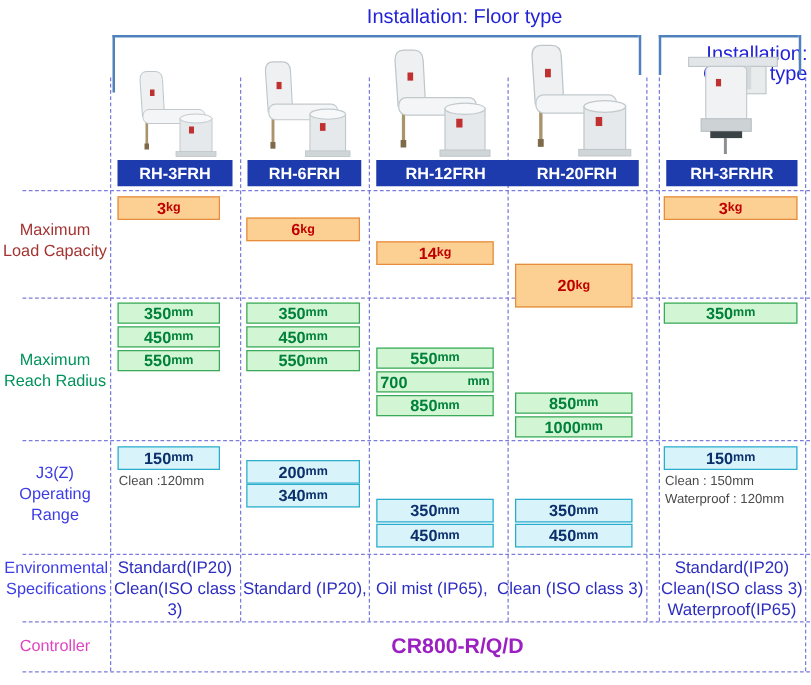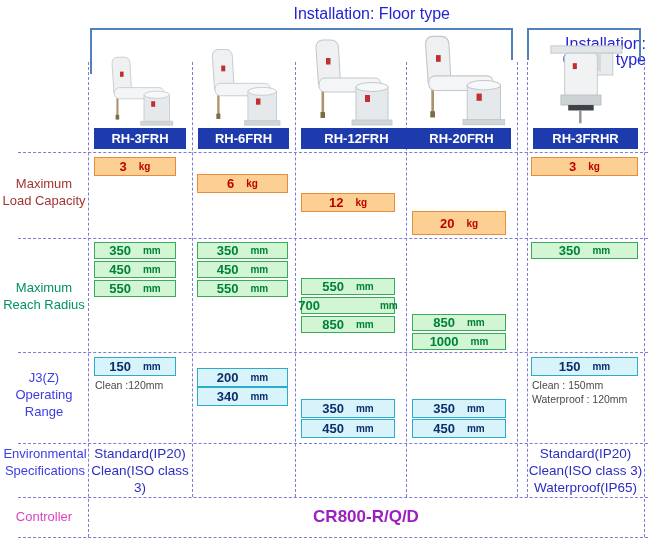--- a/index.html
+++ b/index.html
@@ -19,21 +19,21 @@
   .lbl-load{top:175px;color:var(--label_load);}
   .lbl-reach{top:279px;color:var(--label_reach);}
   .lbl-j3{top:369px;color:var(--label_blue);}
   .lbl-env{top:445px;width:90px;color:var(--label_blue);}
   .lbl-controller{top:497px;height:40px;line-height:40px;color:var(--label_controller);}
   .badge{position:absolute;height:21px;background:var(--badge_bg);color:var(--badge_text);
          font-weight:bold;font-size:13px;text-align:center;line-height:21px;}
   .bar{position:absolute;box-sizing:border-box;text-align:center;line-height:15px;
        display:flex;align-items:center;justify-content:center;}
   .bar .v{font-weight:bold;font-size:13px;}
-  .bar .u{font-weight:bold;font-size:10px;padding-left:12px;}
+  .bar .u{font-weight:bold;font-size:10px;}
   .bar-load{background:var(--load_fill);border:1.5px solid var(--load_border);color:var(--load_text);}
   .bar-reach{background:var(--reach_fill);border:1.5px solid var(--reach_border);color:var(--reach_text);}
   .bar-j3{background:var(--j3_fill);border:1.5px solid var(--j3_border);color:var(--j3_text);}
   .note{position:absolute;font-size:10.5px;color:var(--note_text);line-height:14px;white-space:pre;}
   .env{position:absolute;color:var(--env_text);font-size:13.5px;line-height:17px;
        text-align:center;white-space:pre-line;}
   .env-cell{top:443px;height:54px;display:flex;flex-direction:column;
             justify-content:center;align-items:center;}
   .env-merged{left:192px;width:325px;top:443px;height:54px;display:flex;
               align-items:center;justify-content:center;white-space:pre-wrap;}
@@ -75,20 +75,21 @@
   <div class="lbl lbl-load">Maximum
 Load Capacity</div>
   <div class="lbl lbl-reach">Maximum
 Reach Radius</div>
   <div class="lbl lbl-j3">J3(Z)
 Operating
 Range</div>
   <div class="lbl lbl-env">Environmental
 Specifications</div>
   <div class="lbl lbl-controller">Controller</div>
+  <div class="env env-merged">Standard (IP20),  Oil mist (IP65),  Clean (ISO class 3)</div>
   <div class="ctrl-value">CR800-R/Q/D</div>
   <div id="columns">
       <div class="robot" style="left: 100px; top: 53px; width: 80px; height: 74px;">
         <svg viewBox="0 0 100 92" xmlns="http://www.w3.org/2000/svg">
     <rect x="20.5" y="48" width="2.6" height="32" fill="#a9946c"></rect>
     <rect x="19.5" y="77" width="4.5" height="6" fill="#7c6a48"></rect>
     <path d="M15 13 Q15 5 22 5 L30 5 Q37 5 37.5 13 L39.5 50 L17.5 50 Z" fill="#eef0f1" stroke="#bfc6ca" stroke-width="1"></path>
     <rect x="25" y="23" width="4.5" height="6.5" fill="#c03030"></rect>
     <rect x="18" y="43" width="62" height="14" rx="6" fill="#f3f5f6" stroke="#c2c9cd" stroke-width="1"></rect>
     <rect x="55" y="52" width="32" height="34" fill="#e6e9eb" stroke="#c2c9cd" stroke-width="1"></rect>
@@ -167,21 +168,21 @@
     <rect x="25" y="23" width="4.5" height="6.5" fill="#c03030"></rect>
     <rect x="18" y="43" width="62" height="14" rx="6" fill="#f3f5f6" stroke="#c2c9cd" stroke-width="1"></rect>
     <rect x="55" y="52" width="32" height="34" fill="#e6e9eb" stroke="#c2c9cd" stroke-width="1"></rect>
     <ellipse cx="71" cy="52" rx="16" ry="4.5" fill="#f6f8f9" stroke="#c2c9cd" stroke-width="1"></ellipse>
     <rect x="64" y="60" width="5" height="7" fill="#c03030"></rect>
     <rect x="51" y="85" width="40" height="5" fill="#d0d5d8" stroke="#bfc6ca" stroke-width="0.8"></rect>
   </svg>
       </div>
       <div class="badge" style="left: 301px; top: 128px; width: 111px;">RH-12FRH</div>
       <div class="bar bar-load" style="left: 301px; top: 193px; width: 94px; height: 19px;">
-        <span class="v">12</span>
+        <span class="v">14</span>
         <span class="u">kg</span>
       </div>
       <div class="bar bar-reach" style="left: 301px; top: 278px; width: 94px; height: 17px;">
         <span class="v">550</span>
         <span class="u">mm</span>
       </div>
       <div class="bar bar-reach" style="left: 301px; top: 297px; width: 94px; height: 17px; gap: 48px;">
         <span class="v">700</span>
         <span class="u">mm</span>
       </div>
@@ -204,21 +205,21 @@
     <path d="M15 13 Q15 5 22 5 L30 5 Q37 5 37.5 13 L39.5 50 L17.5 50 Z" fill="#eef0f1" stroke="#bfc6ca" stroke-width="1"></path>
     <rect x="25" y="23" width="4.5" height="6.5" fill="#c03030"></rect>
     <rect x="18" y="43" width="62" height="14" rx="6" fill="#f3f5f6" stroke="#c2c9cd" stroke-width="1"></rect>
     <rect x="55" y="52" width="32" height="34" fill="#e6e9eb" stroke="#c2c9cd" stroke-width="1"></rect>
     <ellipse cx="71" cy="52" rx="16" ry="4.5" fill="#f6f8f9" stroke="#c2c9cd" stroke-width="1"></ellipse>
     <rect x="64" y="60" width="5" height="7" fill="#c03030"></rect>
     <rect x="51" y="85" width="40" height="5" fill="#d0d5d8" stroke="#bfc6ca" stroke-width="0.8"></rect>
   </svg>
       </div>
       <div class="badge" style="left: 412px; top: 128px; width: 99px;">RH-20FRH</div>
-      <div class="bar bar-load" style="left: 412px; top: 211px; width: 94px; height: 24px;">
+      <div class="bar bar-load" style="left: 412px; top: 211px; width: 94px; height: 35px;">
         <span class="v">20</span>
         <span class="u">kg</span>
       </div>
       <div class="bar bar-reach" style="left: 412px; top: 314px; width: 94px; height: 17px;">
         <span class="v">850</span>
         <span class="u">mm</span>
       </div>
       <div class="bar bar-reach" style="left: 412px; top: 333px; width: 94px; height: 17px;">
         <span class="v">1000</span>
         <span class="u">mm</span>

